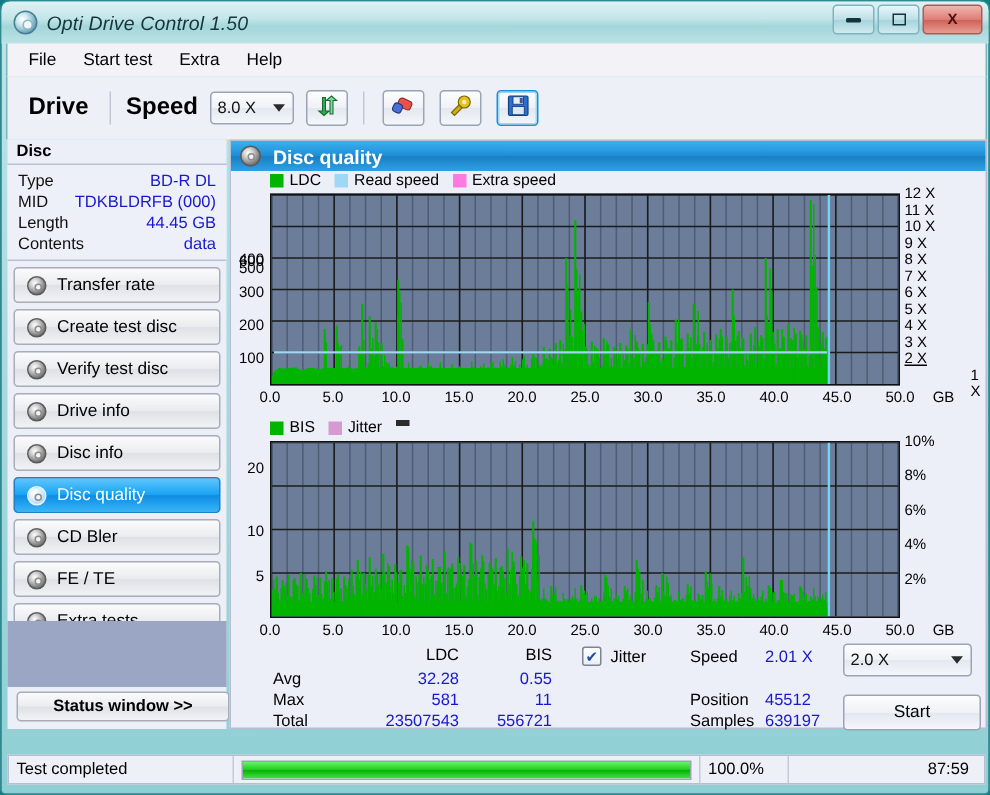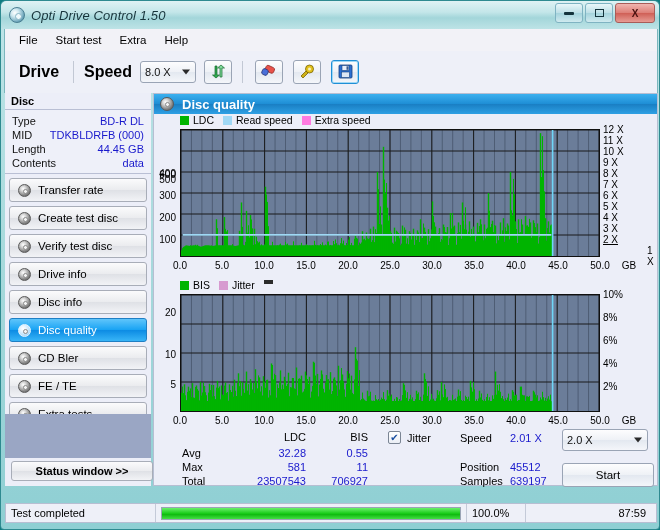--- a/index.html
+++ b/index.html
@@ -1399,21 +1399,21 @@
       <div class="stat-k" style="position:absolute;left:28px;top:16px;">Avg</div>
       <div class="stat-v" style="position:absolute;left:96px;top:16px;width:56px;">32.28</div>
       <div class="stat-v" style="position:absolute;left:158px;top:16px;width:56px;">0.55</div>
 
       <div class="stat-k" style="position:absolute;left:28px;top:30px;">Max</div>
       <div class="stat-v" style="position:absolute;left:96px;top:30px;width:56px;">581</div>
       <div class="stat-v" style="position:absolute;left:158px;top:30px;width:56px;">11</div>
 
       <div class="stat-k" style="position:absolute;left:28px;top:44px;">Total</div>
       <div class="stat-v" style="position:absolute;left:90px;top:44px;width:62px;">23507543</div>
-      <div class="stat-v" style="position:absolute;left:156px;top:44px;width:58px;">706927</div>
+      <div class="stat-v" style="position:absolute;left:156px;top:44px;width:58px;">556721</div>
 
       <div style="position:absolute;left:234px;top:0;display:flex;align-items:center;gap:6px;">
         <span class="chk">✔</span>
         <span class="stat-k">Jitter</span>
       </div>
 
       <div class="stat-k" style="position:absolute;left:306px;top:1px;">Speed</div>
       <div class="stat-v" style="position:absolute;left:356px;top:1px;width:44px;text-align:left;">2.01 X</div>
 
       <div class="stat-k" style="position:absolute;left:306px;top:30px;">Position</div>

